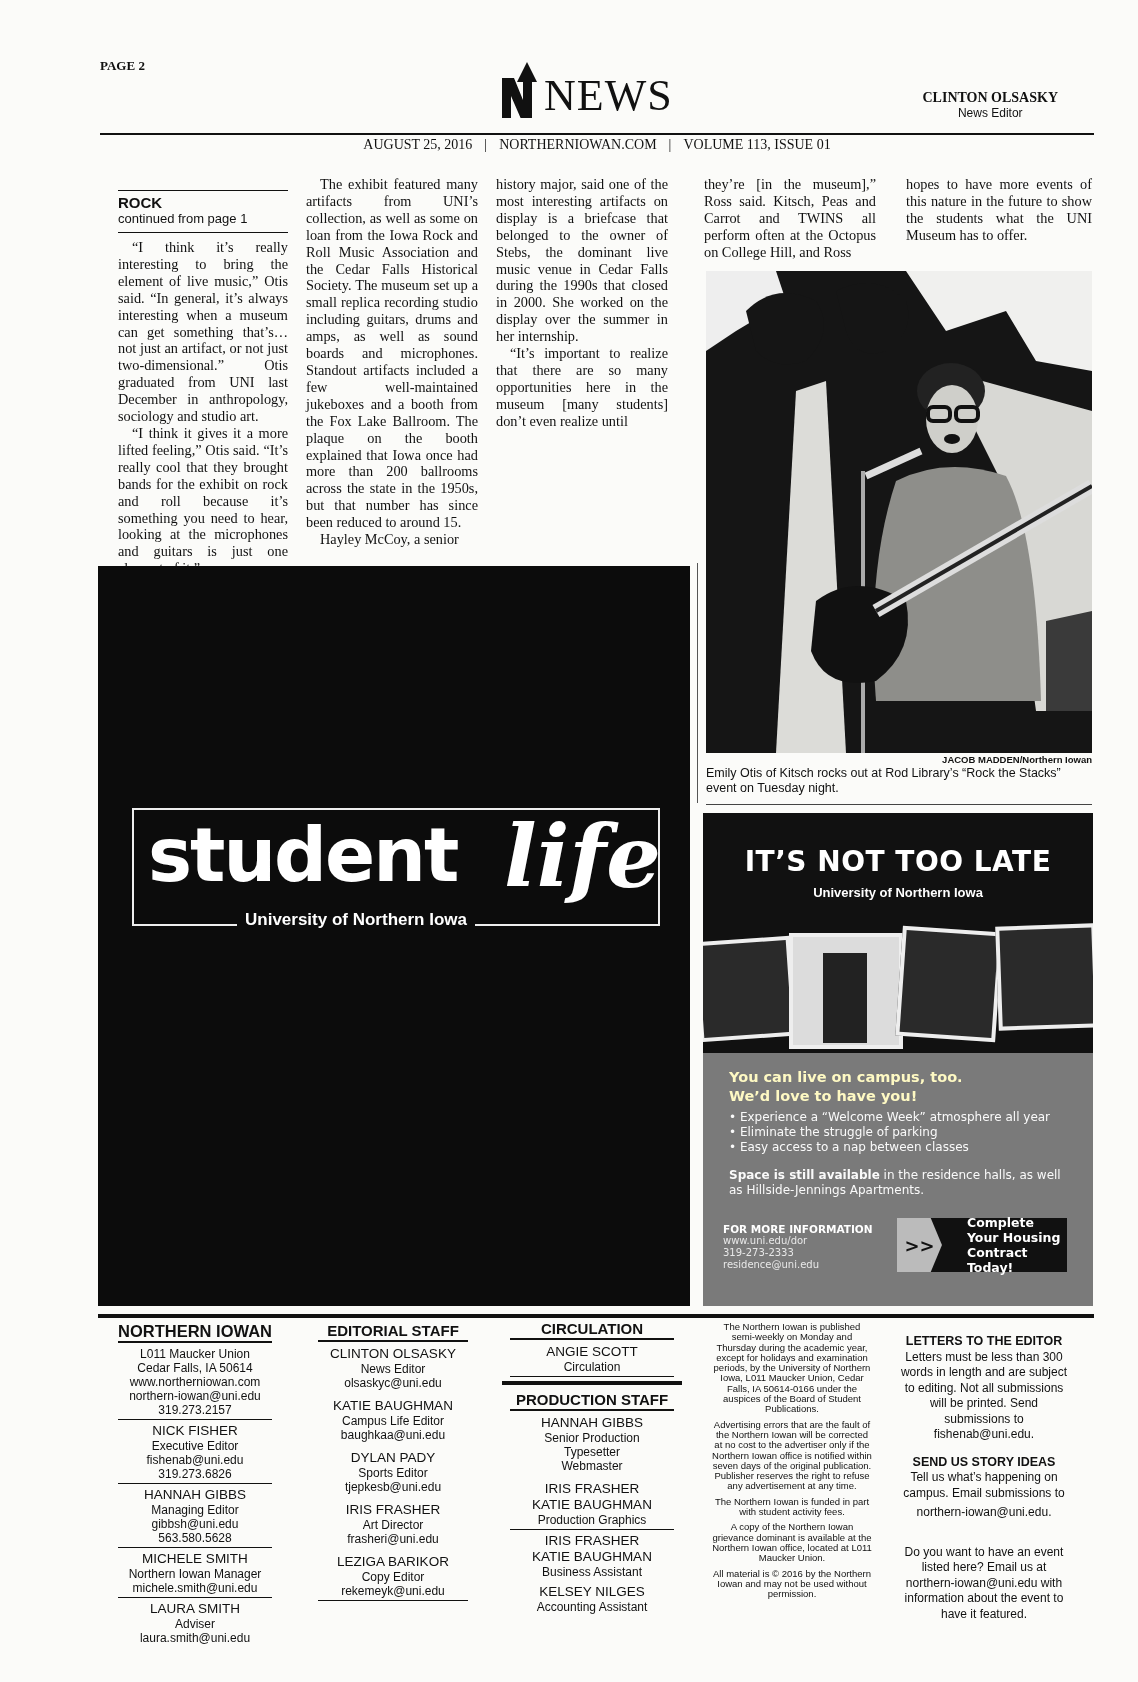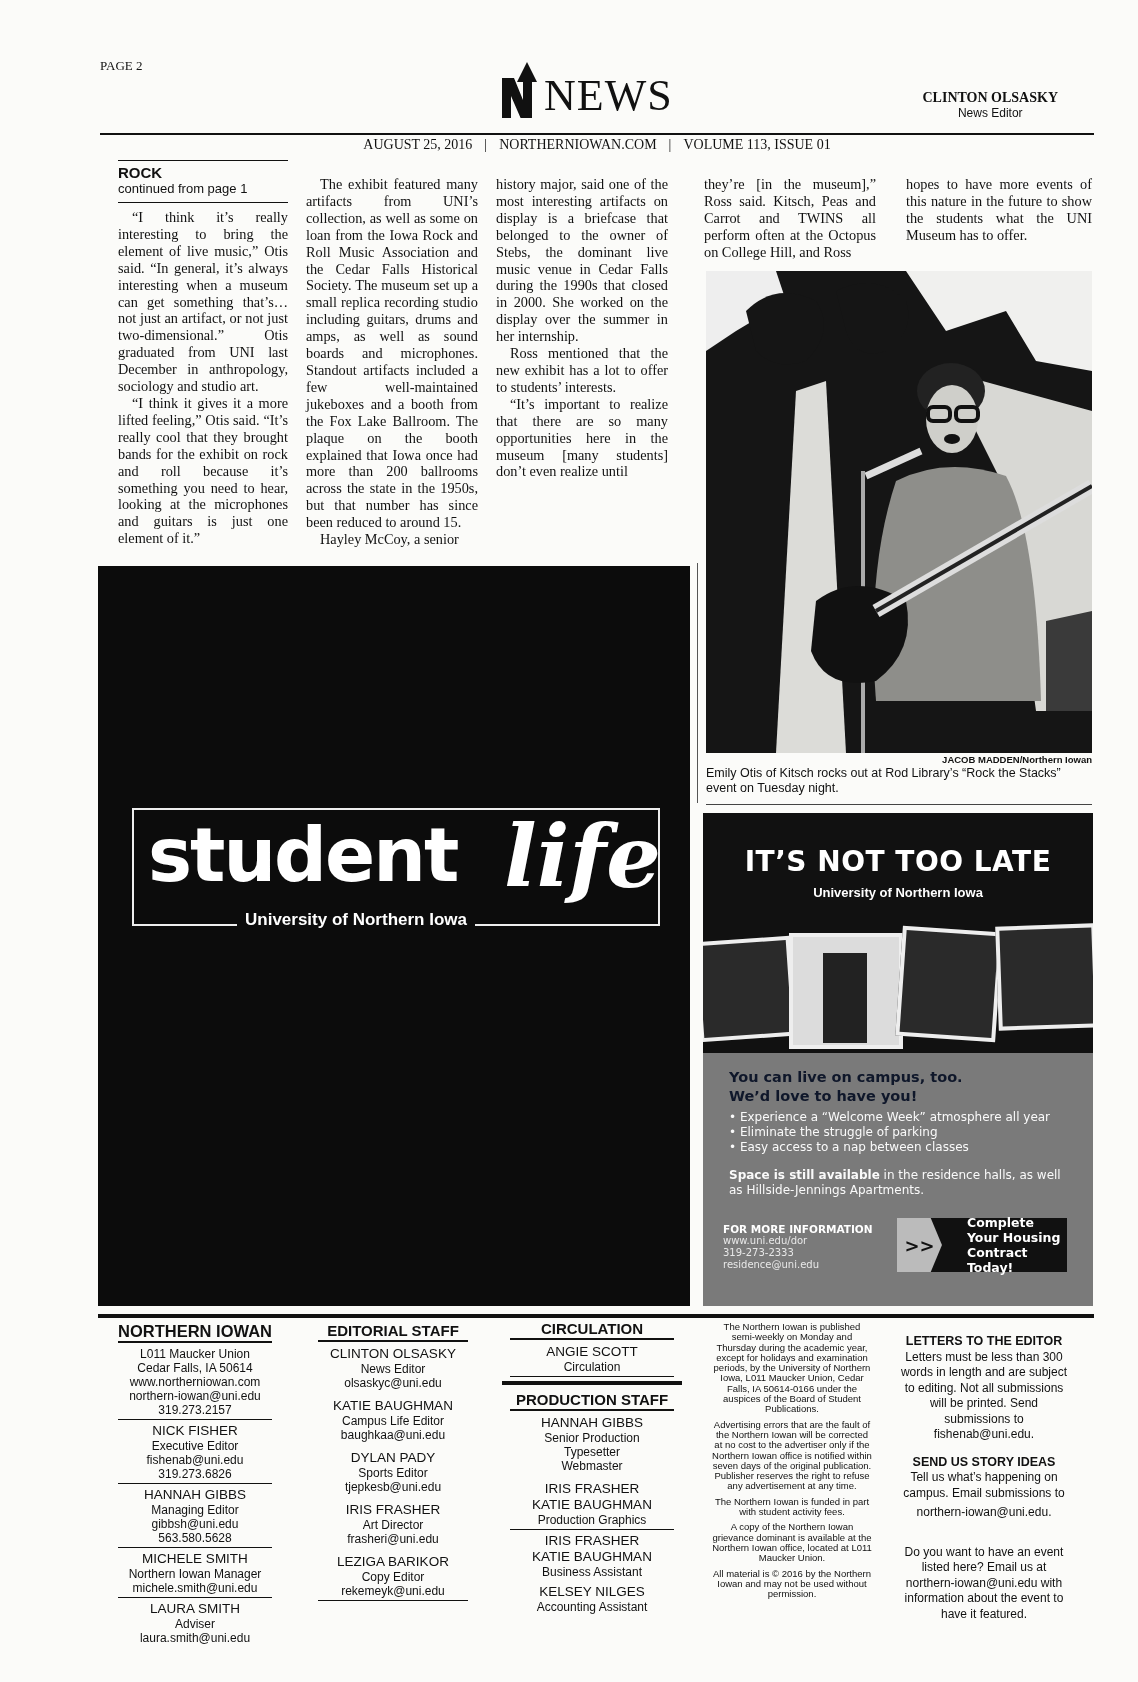--- a/index.html
+++ b/index.html
@@ -2,37 +2,37 @@
 <html><head>
 <meta charset="utf-8">
 <style>
   * { box-sizing: border-box; margin: 0; padding: 0; }
   html, body { width: 1138px; height: 1682px; background: #fbfbf9; overflow: hidden; }
   body { position: relative; font-family: "Liberation Serif", serif; color: #111; }
 
   .abs { position: absolute; }
 
   
-  .page-num { left: 100px; top: 58px; font-size: 13px; font-family: "Liberation Serif", serif; }
+  .page-num { left: 100px; top: 58px; font-size: 13px; font-family: "Liberation Serif", serif; font-weight: bold; }
   .logo { left: 502px; top: 62px; display: flex; align-items: flex-end; }
   .logo-mark { width: 32px; height: 56px; position: relative; margin-right: 10px; }
   .logo-mark .n { position: absolute; left: 0; bottom: 0; width: 30px; height: 40px; background: #111; clip-path: polygon(0 0, 40% 0, 70% 55%, 70% 0, 100% 0, 100% 100%, 62% 100%, 30% 45%, 30% 100%, 0 100%); }
   .logo-mark .arrow { position: absolute; left: 15px; top: 0; width: 20px; height: 20px; background: #111; clip-path: polygon(50% 0, 100% 100%, 0 100%); }
   .logo-text { font-family: "Liberation Serif", serif; font-size: 44px; line-height: 44px; letter-spacing: 1px; }
   .editor-top { right: 80px; top: 90px; text-align: center; }
   .editor-top .name { font-family: "Liberation Serif", serif; font-weight: bold; font-size: 14px; }
   .editor-top .role { font-family: "Liberation Sans", sans-serif; font-size: 12px; }
   .rule-top { left: 100px; top: 133px; width: 994px; height: 2px; background: #111; }
   .dateline { left: 100px; top: 137px; width: 994px; text-align: center; font-size: 14px; }
   .dateline span.sep { margin: 0 12px; }
 
   
   .col { font-family: "Liberation Serif", serif; font-size: 14.3px; line-height: 16.9px; text-align: justify; hyphens: manual; }
   .col p { text-indent: 14px; }
-  .col1 { left: 118px; top: 160px; width: 170px; }
+  .col1 { left: 118px; top: 190px; width: 170px; }
   .col2 { left: 306px; top: 176px; width: 172px; }
   .col3 { left: 496px; top: 176px; width: 172px; }
   .col4 { left: 704px; top: 176px; width: 172px; }
   .col5 { left: 906px; top: 176px; width: 186px; }
   .jump-rule { height: 1px; background: #111; width: 170px; }
   .jump-head { font-family: "Liberation Sans", sans-serif; font-weight: bold; font-size: 15px; margin-top: 4px; line-height: 16px; }
   .jump-sub { font-family: "Liberation Sans", sans-serif; font-size: 13px; line-height: 15px; margin-bottom: 6px; }
 
   
   .photo { left: 706px; top: 271px; width: 386px; height: 482px; background: #1a1a1a; overflow: hidden; }
@@ -51,21 +51,21 @@
   .sl-uni span { background: #0c0c0c; padding: 0 8px; position: relative; left: -40px; }
   .sl-url { position: absolute; left: 0; top: 420px; width: 100%; text-align: center; font-family: "DejaVu Sans", sans-serif; font-weight: bold; font-size: 35px; }
 
   
   .ad-h { left: 703px; top: 813px; width: 390px; height: 493px; background: #111; color: #fff; overflow: hidden; }
   .h-title { position: absolute; top: 32px; width: 100%; text-align: center; font-family: "DejaVu Sans", sans-serif; font-weight: bold; font-size: 28px; letter-spacing: 0.5px; }
   .h-sub { position: absolute; top: 72px; width: 100%; text-align: center; font-family: "Liberation Sans", sans-serif; font-weight: bold; font-size: 13px; }
   .h-photos { position: absolute; top: 112px; left: 0; width: 100%; height: 130px; }
   .h-photo { position: absolute; background: #2a2a2a; border: 4px solid #eee; }
   .h-gray { position: absolute; top: 240px; left: 0; width: 100%; height: 253px; background: #7a7a7a; }
-  .h-lead { position: absolute; left: 26px; top: 15px; font-family: "DejaVu Sans", sans-serif; font-weight: bold; font-size: 14.5px; color: #0f172a; line-height: 19px; }
+  .h-lead { position: absolute; left: 26px; top: 15px; font-family: "DejaVu Sans", sans-serif; font-weight: bold; font-size: 14.5px; color: #fef9c3; line-height: 19px; }
   .h-bullets { position: absolute; left: 26px; top: 57px; font-family: "DejaVu Sans", sans-serif; font-size: 12px; line-height: 15px; color: #fafafa; list-style: none; }
   .h-space { position: absolute; left: 26px; top: 115px; width: 340px; font-family: "DejaVu Sans", sans-serif; font-size: 12px; line-height: 15px; color: #fafafa; }
   .h-space b { font-weight: bold; }
   .h-info { position: absolute; left: 20px; top: 170px; font-family: "DejaVu Sans", sans-serif; font-size: 10px; line-height: 12px; color: #e8e8e8; }
   .h-info .ttl { font-weight: bold; font-size: 10.5px; color: #fff; }
   .h-cta { position: absolute; left: 194px; top: 165px; width: 170px; height: 54px; background: #111; display: flex; align-items: center; }
   .h-cta .chev { width: 50px; height: 54px; background: #bbb; clip-path: polygon(0 0, 75% 0, 100% 50%, 75% 100%, 0 100%); color: #111; font-size: 18px; font-weight: bold; display: flex; align-items: center; justify-content: center; font-family: "DejaVu Sans", sans-serif; }
   .h-cta .txt { margin-left: 25px; font-family: "DejaVu Sans", sans-serif; font-weight: bold; font-size: 12.5px; line-height: 15px; color: #fff; }
 
   
@@ -114,21 +114,20 @@
   <div class="jump-rule" style="margin-bottom:6px"></div>
   <p>“I think it’s really interesting to bring the element of live music,” Otis said. “In general, it’s always interesting when a museum can get something that’s… not just an artifact, or not just two-dimensional.” Otis graduated from UNI last December in anthropology, sociology and studio art.</p>
   <p>“I think it gives it a more lifted feeling,” Otis said. “It’s really cool that they brought bands for the exhibit on rock and roll because it’s something you need to hear, looking at the microphones and guitars is just one element of it.”</p>
 </div>
 <div class="abs col col2">
   <p>The exhibit featured many artifacts from UNI’s collection, as well as some on loan from the Iowa Rock and Roll Music Association and the Cedar Falls Historical Society. The museum set up a small replica recording studio including guitars, drums and amps, as well as sound boards and microphones. Standout artifacts included a few well-maintained jukeboxes and a booth from the Fox Lake Ballroom. The plaque on the booth explained that Iowa once had more than 200 ballrooms across the state in the 1950s, but that number has since been reduced to around 15.</p>
   <p>Hayley McCoy, a senior</p>
 </div>
 <div class="abs col col3">
   <p style="text-indent:0">history major, said one of the most interesting artifacts on display is a briefcase that belonged to the owner of Stebs, the dominant live music venue in Cedar Falls during the 1990s that closed in 2000. She worked on the display over the summer in her internship.</p>
-  <p>Ross mentioned that the new exhibit has a lot to offer to students’ interests.</p>
   <p>“It’s important to realize that there are so many opportunities here in the museum [many students] don’t even realize until</p>
 </div>
 <div class="abs col col4">
   <p style="text-indent:0">they’re [in the museum],” Ross said. Kitsch, Peas and Carrot and TWINS all perform often at the Octopus on College Hill, and Ross</p>
 </div>
 <div class="abs col col5">
   <p style="text-indent:0">hopes to have more events of this nature in the future to show the students what the UNI Museum has to offer.</p>
 </div>
 
 <div class="abs photo">

